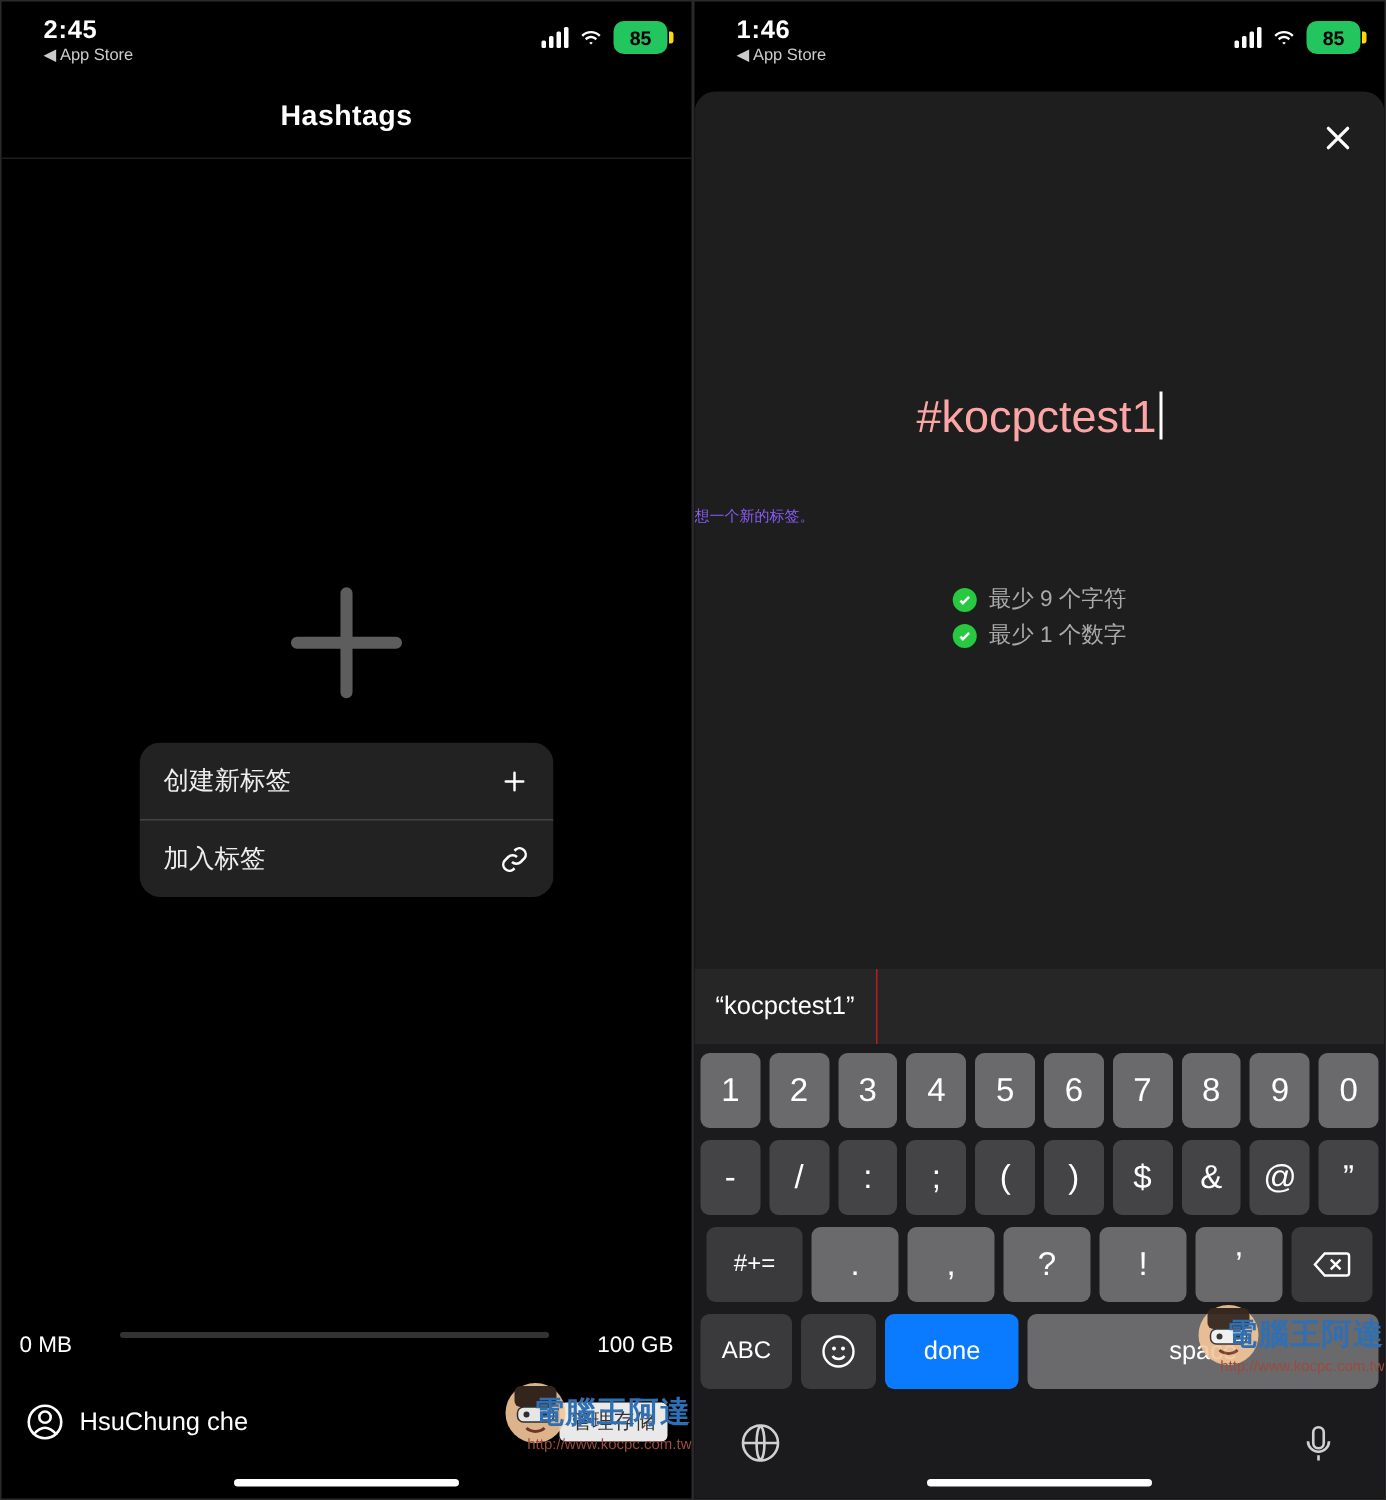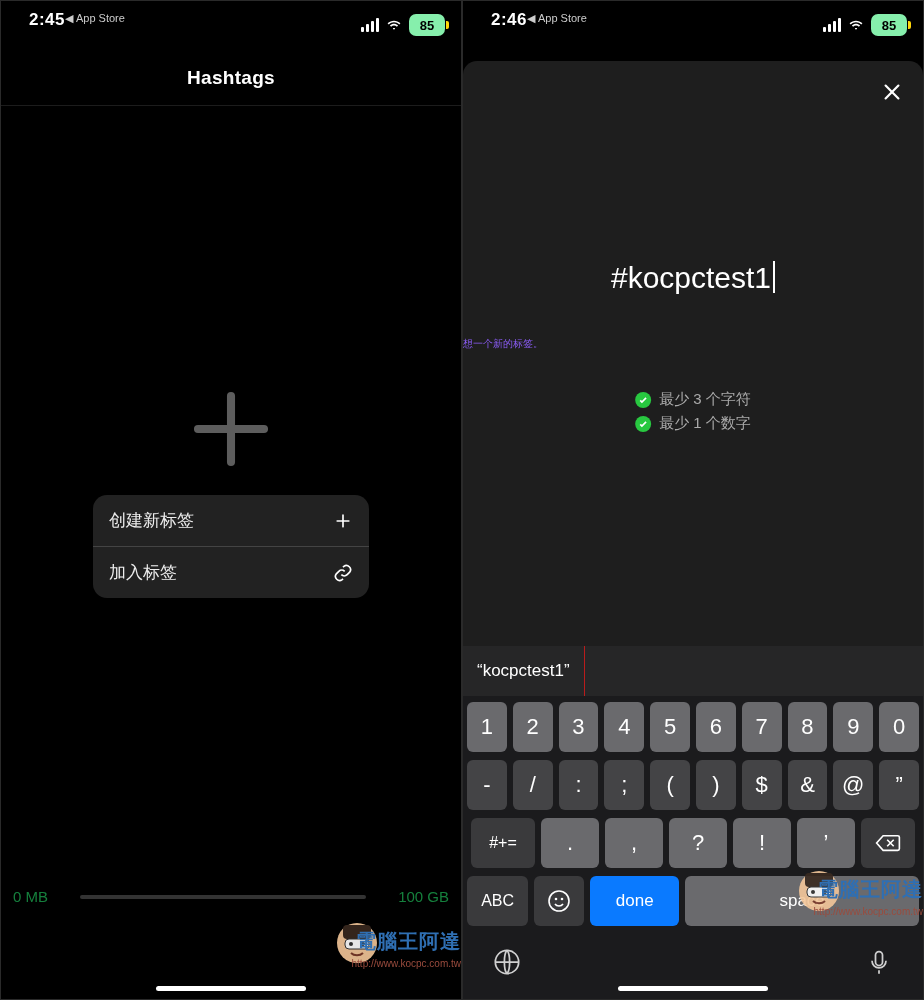--- a/index.html
+++ b/index.html
@@ -2,64 +2,64 @@
 <html><head>
 <meta charset="utf-8">
 <style>
   * { box-sizing: border-box; margin: 0; padding: 0; -webkit-font-smoothing: antialiased; }
   body { background: #fff; font-family: -apple-system, "SF Pro Text", "Helvetica Neue", Arial, sans-serif; }
   .stage { width: 924px; height: 1000px; display: flex; gap: 0; position: relative; }
   .phone { position: relative; width: 462px; height: 1000px; background: #000; color: #fff; overflow: hidden; border: 1px solid #2a2a2a; }
 
   
   .statusbar { position: absolute; top: 0; left: 0; right: 0; height: 58px; display: flex; justify-content: space-between; align-items: flex-start; padding: 10px 16px 0 28px; font-size: 16px; z-index: 5; }
-  .statusbar .left { display: flex; flex-direction: row; line-height: 1.1; }
+  .statusbar .left { display: flex; flex-direction: column; line-height: 1.1; }
   .statusbar .time { font-weight: 600; font-size: 17px; letter-spacing: .5px; }
   .statusbar .back-app { font-size: 11px; color: #ccc; margin-top: 1px; }
   .statusbar .right { display: flex; align-items: center; gap: 6px; padding-top: 3px; }
   .sigbars { display: flex; align-items: flex-end; gap: 2px; }
   .sigbars span { width: 3px; background: #fff; border-radius: 1px; display: block; }
   .sigbars span:nth-child(1){height:5px}.sigbars span:nth-child(2){height:8px}.sigbars span:nth-child(3){height:11px}.sigbars span:nth-child(4){height:14px}
   .wifi { width: 18px; height: 14px; }
-  .battery { display: flex; align-items: center; background: #86efac; color: #000; border-radius: 7px; padding: 2px 4px; font-weight: 700; font-size: 13px; height: 22px; min-width: 36px; justify-content: center; position: relative; }
+  .battery { display: flex; align-items: center; background: #22c55e; color: #000; border-radius: 7px; padding: 2px 4px; font-weight: 700; font-size: 13px; height: 22px; min-width: 36px; justify-content: center; position: relative; }
   .battery::after { content:""; position:absolute; right:-4px; top:50%; transform:translateY(-50%); width:3px; height:8px; background:#ffd60a; border-radius:0 2px 2px 0; }
 
   
   .titlebar { position: absolute; top: 66px; left: 0; right: 0; text-align: center; font-size: 19px; font-weight: 600; letter-spacing: .3px; }
   .hr { position:absolute; left:0; right:0; height:1px; background:#1c1c1c; }
   .bigplus { position:absolute; left:50%; top:430px; transform:translate(-50%,-50%); color:#5d5d5d; }
   .bigplus svg { width:88px; height:88px; }
 
   .menu { position:absolute; left:50%; top:494px; transform:translateX(-50%); width:276px; background:#2b2b2bcc; border-radius:14px; overflow:hidden; backdrop-filter: blur(4px); }
   .menu-item { display:flex; justify-content:space-between; align-items:center; padding:14px 16px; font-size:17px; color:#eee; }
   .menu-sep { height:1px; background:#444; }
   .menu-item .micon { width:20px; height:20px; color:#fff; }
 
-  .storage { position:absolute; left:12px; right:12px; bottom:94px; display:flex; align-items:center; gap:32px; font-size:15px; color:#15803d; }
+  .storage { position:absolute; left:12px; right:12px; bottom:94px; display:flex; gap:32px; font-size:15px; color:#ffffff; }
   .storage .track { flex:1; height:4px; background:#333; border-radius:2px; }
 
   .userrow { position:absolute; left:16px; right:16px; bottom:38px; display:flex; align-items:center; gap:10px; font-size:17px; color:#fff; }
   .avatar { width:26px; height:26px; }
   .managebtn { margin-left:auto; background:#e9e9e9; color:#333; font-size:14px; padding:4px 8px; border-radius:4px; }
 
   .home-indicator { position:absolute; bottom:8px; left:50%; transform:translateX(-50%); width:150px; height:5px; background:#fff; border-radius:3px; }
 
   
   .wm { position:absolute; right:80px; bottom:28px; opacity:.9; }
   .wm .face { width:48px; height:48px; }
   .wm-text { position:absolute; right:0; bottom:44px; color:#2f6fb3; font-weight:700; font-size:20px; letter-spacing:1px; white-space:nowrap;margin-top:40px; }
   .wm-sub  { position:absolute; right:0; bottom:30px; color:#9a4b3d; font-size:10px; white-space:nowrap; }
 
   
   .phoneB { background:#000; }
   .sheet { position:absolute; left:0; right:0; top:60px; bottom:0; background:#1e1e1e; border-radius:14px 14px 0 0; }
   .closex { position:absolute; right:14px; top:14px; color:#fff; padding:6px; }
   .closex svg { width:22px; height:22px; }
 
-  .hash-input { position:absolute; top:200px; left:0; right:0; text-align:center; font-size:30px; color:#ffffff; font-weight:400; }
+  .hash-input { position:absolute; top:200px; left:0; right:0; text-align:center; font-size:30px; color:#fca5a5; font-weight:400; }
   .cursor { display:inline-block; width:2px; height:32px; background:#fff; vertical-align:-5px; margin-left:2px; }
   .hint { position:absolute; top:276px; left:0; right:0; text-align:left; font-size:10px; color:#8b5cf6; }
 
   .rules { position:absolute; top:324px; left:50%; transform:translateX(-50%); font-size:15px; color:#aaa; }
   .rule { display:flex; align-items:center; gap:8px; margin:5px 0; }
   .check { width:16px; height:16px; border-radius:50%; background:#28c840; display:flex; align-items:center; justify-content:center; }
   .check svg { width:10px; height:10px; }
 
   
   .suggestbar { position:absolute; left:0; right:0; top:585px; height:50px; background:#262627; display:flex; align-items:center; }
@@ -130,41 +130,50 @@
           </svg>
       </div>
     </div>
 
     <div class="storage">
       <span>0 MB</span>
       <div class="track"></div>
       <span>100 GB</span>
     </div>
 
+    <div class="userrow">
+      <svg class="avatar" viewBox="0 0 24 24" fill="none" stroke="#fff" stroke-width="1.6">
+          <circle cx="12" cy="12" r="10"></circle>
+          <circle cx="12" cy="9" r="3.5"></circle>
+          <path d="M5 20c1.5-3 5-4.5 7-4.5s5.5 1.5 7 4.5"></path>
+        </svg>
+      <span>HsuChung che</span>
+      <span class="managebtn">管理存储</span>
+    </div>
 
     <div class="wm">
       <svg class="face" viewBox="0 0 48 48">
           <circle cx="24" cy="24" r="20" fill="#f4c79a"></circle>
           <rect x="10" y="6" width="28" height="14" rx="4" fill="#3a2a20"></rect>
           <rect x="12" y="20" width="24" height="10" rx="4" fill="#fff" stroke="#333"></rect>
           <circle cx="18" cy="25" r="2" fill="#333"></circle>
           <circle cx="30" cy="25" r="2" fill="#333"></circle>
           <path d="M18 34c3 3 9 3 12 0" stroke="#7a3a2a" stroke-width="2" fill="none"></path>
         </svg>
     </div>
     <div class="wm-text">電腦王阿達</div>
     <div class="wm-sub">http://www.kocpc.com.tw</div>
 
     <div class="home-indicator"></div>
   </div>
 
   <div class="phone phoneB">
     <div class="statusbar">
       <div class="left">
-        <span class="time">2:46</span>
+        <span class="time">1:46</span>
         <span class="back-app">◀ <span>App Store</span></span>
       </div>
       <div class="right">
         <span class="sigbars">
             <span></span>
             <span></span>
             <span></span>
             <span></span>
           </span>
         <svg class="wifi" viewBox="0 0 24 24" fill="#fff">
@@ -186,21 +195,21 @@
       </div>
       <div class="hint">想一个新的标签。</div>
 
       <div class="rules">
         <div class="rule">
           <span class="check">
               <svg viewBox="0 0 24 24" stroke="#fff" stroke-width="4" fill="none">
                 <path d="M5 13l4 4L19 7"></path>
               </svg>
             </span>
-          <span>最少 3 个字符</span>
+          <span>最少 9 个字符</span>
         </div>
         <div class="rule">
           <span class="check">
               <svg viewBox="0 0 24 24" stroke="#fff" stroke-width="4" fill="none">
                 <path d="M5 13l4 4L19 7"></path>
               </svg>
             </span>
           <span>最少 1 个数字</span>
         </div>
       </div>

